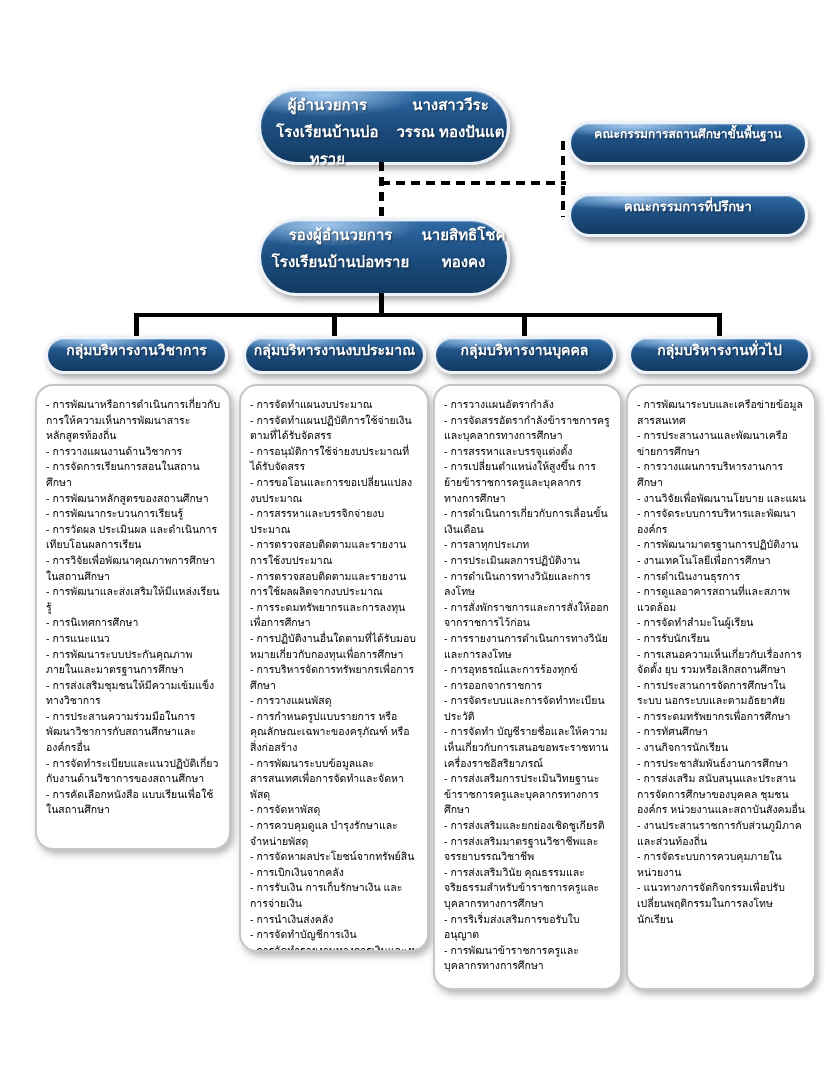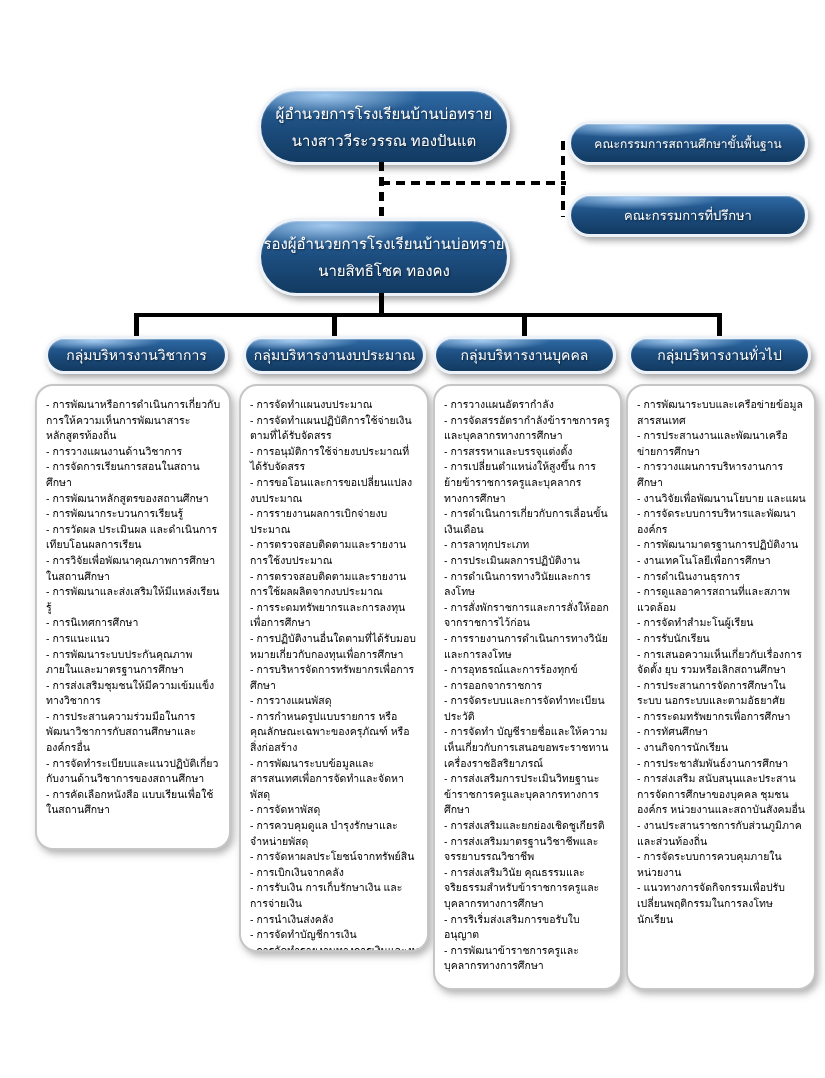--- a/index.html
+++ b/index.html
@@ -1,22 +1,22 @@
 <!DOCTYPE html>
 <html><head>
 <meta charset="utf-8">
 <style>
   html,body { margin:0; padding:0; background:#fff; }
   body { width:825px; height:1078px; position:relative; font-family:"Liberation Sans","DejaVu Sans",sans-serif; color:#000; }
   .stage { position:absolute; left:0; top:0; width:825px; height:1078px; }
 
   .title { position:absolute; top:34px; left:0; width:825px; text-align:center; font-size:21px; font-weight:bold; letter-spacing:0.2px; }
 
-  .pill { position:absolute; display:flex; flex-direction:column; align-items:center; justify-content:center;
-          color:#fff; font-weight:normal; text-align:center;
+  .pill { position:absolute; display:flex; flex-direction:row; justify-content:center;
+          color:#fff; font-weight:bold; text-align:center;
           border:3px solid #edf2f8;
           box-shadow:3px 4px 6px rgba(100,100,100,0.55), inset 0 1px 1px rgba(255,255,255,0.35);
           background:
             radial-gradient(ellipse 62% 48% at 26% 6%, rgba(170,207,243,0.95), rgba(170,207,243,0) 62%),
             linear-gradient(180deg,#2e6aa5 0%, #1d4e80 48%, #123a61 100%);
           text-shadow:1px 1px 2px rgba(0,0,0,0.55); }
 
   .director  { left:258px; top:88px;  width:246px; height:71px; border-radius:40px; font-size:15px; line-height:27px; }
   .deputy    { left:258px; top:218px; width:246px; height:72px; border-radius:40px; font-size:15px; line-height:27px; }
   .committee1{ left:568px; top:121px; width:234px; height:38px; border-radius:24px; font-size:12px; }
@@ -108,21 +108,21 @@
       <div class="li">- การส่งเสริมชุมชนให้มีความเข้มแข็งทางวิชาการ</div>
       <div class="li">- การประสานความร่วมมือในการพัฒนาวิชาการกับสถานศึกษาและองค์กรอื่น</div>
       <div class="li">- การจัดทำระเบียบและแนวปฏิบัติเกี่ยวกับงานด้านวิชาการของสถานศึกษา</div>
       <div class="li">- การคัดเลือกหนังสือ แบบเรียนเพื่อใช้ในสถานศึกษา</div>
     </div>
   <div class="lbox lb2">
       <div class="li">- การจัดทำแผนงบประมาณ</div>
       <div class="li">- การจัดทำแผนปฏิบัติการใช้จ่ายเงินตามที่ได้รับจัดสรร</div>
       <div class="li">- การอนุมัติการใช้จ่ายงบประมาณที่ได้รับจัดสรร</div>
       <div class="li">- การขอโอนและการขอเปลี่ยนแปลงงบประมาณ</div>
-      <div class="li">- การรายงานผลการเบิกจ่ายงบประมาณ</div>
+      <div class="li">- การสรรหาและบรรจิกจ่ายงบประมาณ</div>
       <div class="li">- การตรวจสอบติดตามและรายงานการใช้งบประมาณ</div>
       <div class="li">- การตรวจสอบติดตามและรายงานการใช้ผลผลิตจากงบประมาณ</div>
       <div class="li">- การระดมทรัพยากรและการลงทุนเพื่อการศึกษา</div>
       <div class="li">- การปฏิบัติงานอื่นใดตามที่ได้รับมอบหมายเกี่ยวกับกองทุนเพื่อการศึกษา</div>
       <div class="li">- การบริหารจัดการทรัพยากรเพื่อการศึกษา</div>
       <div class="li">- การวางแผนพัสดุ</div>
       <div class="li">- การกำหนดรูปแบบรายการ หรือคุณลักษณะเฉพาะของครุภัณฑ์ หรือสิ่งก่อสร้าง</div>
       <div class="li">- การพัฒนาระบบข้อมูลและสารสนเทศเพื่อการจัดทำและจัดหาพัสดุ</div>
       <div class="li">- การจัดหาพัสดุ</div>
       <div class="li">- การควบคุมดูแล บำรุงรักษาและจำหน่ายพัสดุ</div>

